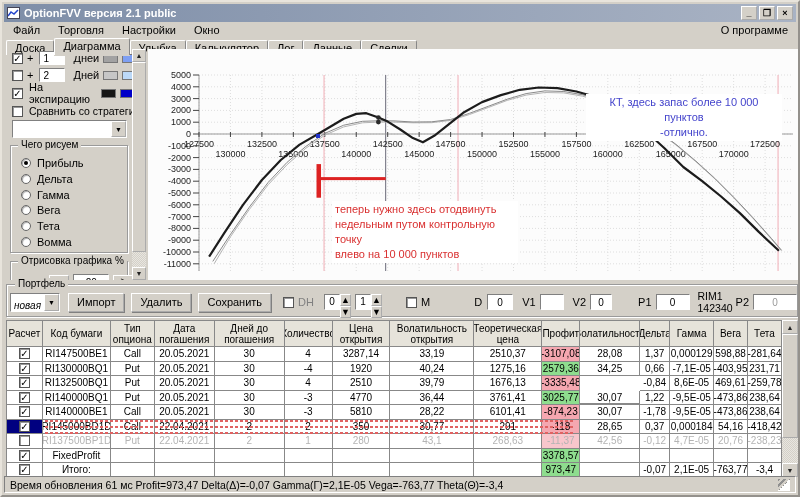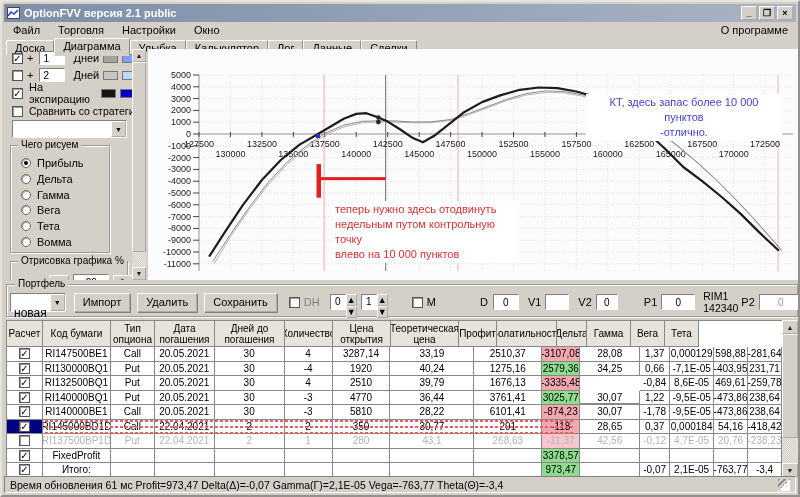--- a/index.html
+++ b/index.html
@@ -32,21 +32,21 @@
   .left-panel { position:absolute; left:2px; top:47px; width:143px; height:231px; overflow:hidden; }
   .lp-row { position:absolute; left:0; height:14px; display:flex; align-items:center; }
   .chk { width:11px; height:11px; background:#fff; border:1px solid #555;
     box-shadow:inset 1px 1px 0 #999; font-size:10px; line-height:9px; text-align:center; flex:0 0 11px; }
   .chk.off::before{ content:""; } .chk.on::before{ content:"✓"; }
   .swatch { width:15px; height:9px; border:1px solid #777; margin-left:4px; }
   .mini-field { width:26px; height:14px; background:#fff; border:1px solid;
     border-color:#808080 #fff #fff #808080; font-size:10px; padding-left:3px; line-height:12px; }
   .combo { position:absolute; display:flex; height:18px; background:#fff; border:1px solid;
     border-color:#808080 #fff #fff #808080; }
-  .combo .val { flex:1; padding:12px 3px; font-size:12px; }
+  .combo .val { flex:1; padding:6px 3px; font-size:10px;font-style:italic; }
   .combo .dd { width:15px; background:#d4d0c8; border:1px outset #fff; font-size:7px;
     text-align:center; line-height:15px; }
   .groupbox { position:absolute; border:1px solid #9a9a9a; box-shadow:inset 1px 1px 0 #fff,1px 1px 0 #fff; }
   .groupbox > .gtitle { position:absolute; top:-7px; left:7px; background:#d4d0c8; padding:0 3px; font-size:10px; }
   .radio-row { position:absolute; left:10px; display:flex; align-items:center; gap:6px; height:14px; }
   .radio { width:10px; height:10px; border-radius:50%; background:#fff; border:1px solid #666;
     box-shadow:inset 1px 1px 1px #aaa; position:relative; }
   .radio.sel::after { content:""; position:absolute; left:2px; top:2px; width:4px; height:4px;
     border-radius:50%; background:#000; }
   .sb-btn { background:#d4d0c8; border:1px outset #fff; font-size:7px; text-align:center; color:#222; }
@@ -162,21 +162,21 @@
     <span class="swatch" style="background:#0000c8;"></span>
   </div>
   <div class="lp-row" style="top:55px; left:8px; font-size:10.5px;">
     <span class="chk off"></span>
     <span style="margin-left:6px;">Сравнить со стратегией</span>
   </div>
   <div class="combo" style="left:8px; top:71px; width:115px;">
     <span class="val"></span>
     <span class="dd">▼</span>
   </div>
-  <div class="groupbox" style="left:6px; top:96px; width:100px; height:108px;">
+  <div class="groupbox" style="left:6px; top:96px; width:118px; height:108px;">
     <span class="gtitle">Чего рисуем</span>
     <div id="draw-radios">
         <div class="radio-row" style="top: 10px;">
           <span class="radio sel"></span>
           <span>Прибыль</span>
         </div>
         <div class="radio-row" style="top: 25.8px;">
           <span class="radio"></span>
           <span>Дельта</span>
         </div>
@@ -397,20 +397,21 @@
 
 <div class="tbl" id="positions-table">
     <div class="tr hdr">
       <div class="td" style="width: 36px;">Расчет</div>
       <div class="td" style="width: 68px;">Код бумаги</div>
       <div class="td" style="width: 44px;">Тип опциона</div>
       <div class="td" style="width: 60px;">Дата погашения</div>
       <div class="td" style="width: 70px;">Дней до погашения</div>
       <div class="td" style="width: 48px;">Количество</div>
       <div class="td" style="width: 58px;">Цена открытия</div>
+      <div class="td" style="width: 84px;">Волатильность открытия</div>
       <div class="td" style="width: 68px;">Теоретическая цена</div>
       <div class="td" style="width: 38px;">Профит</div>
       <div class="td" style="width: 60px;">Волатильность</div>
       <div class="td" style="width: 30px;">Дельта</div>
       <div class="td" style="width: 44px;">Гамма</div>
       <div class="td" style="width: 34px;">Вега</div>
       <div class="td" style="width: 34px;">Тета</div>
     </div>
     <div class="tr">
       <div class="td" style="width: 36px;">

